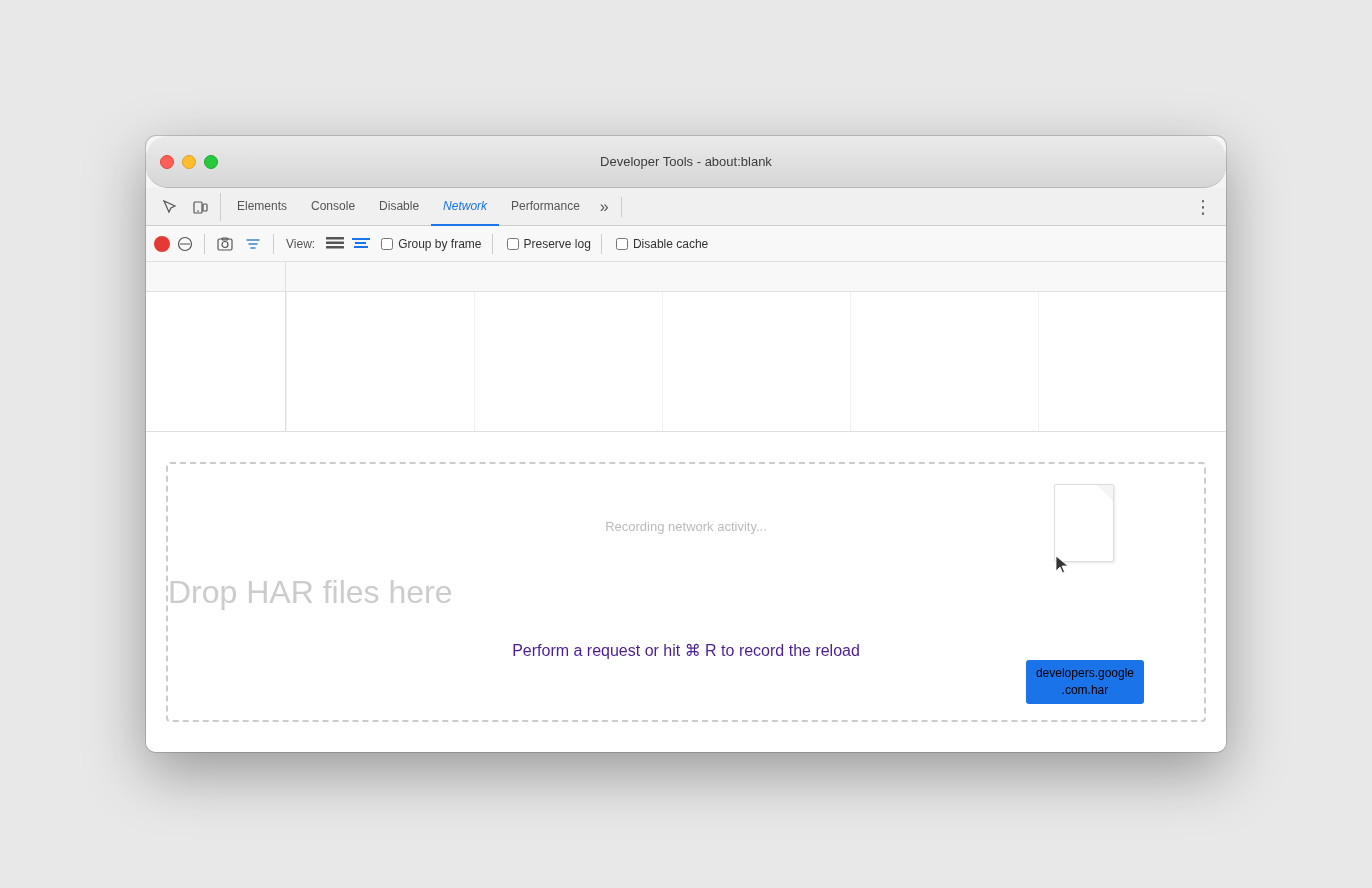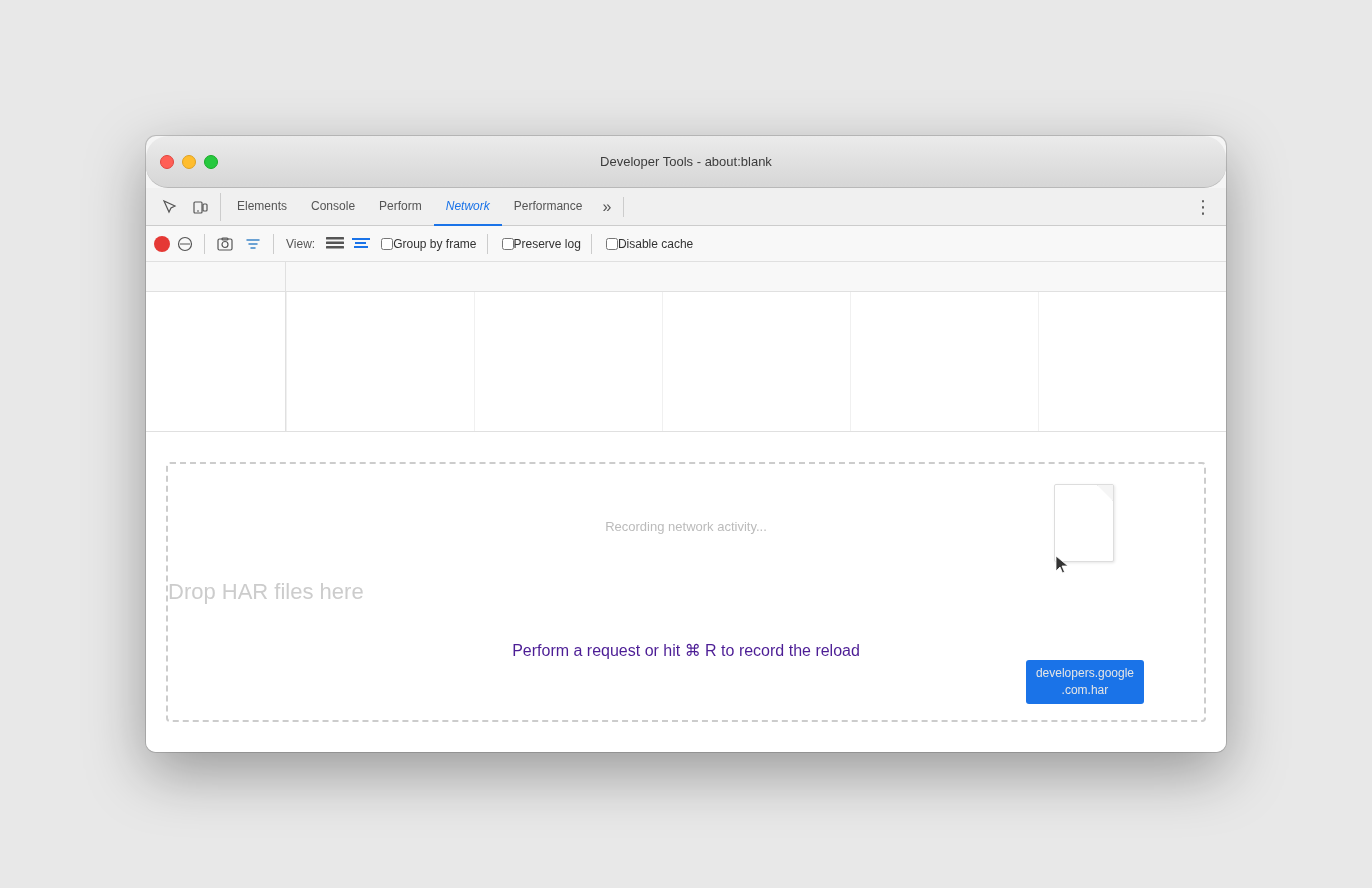--- a/index.html
+++ b/index.html
@@ -174,20 +174,21 @@
       margin-left: 4px;
       margin-right: 4px;
     }
     .toolbar-view-icons {
       display: flex;
       gap: 2px;
     }
     .checkbox-group {
       display: flex;
       align-items: center;
+      gap: 5px;
       font-size: 12px;
       color: #333;
       margin-left: 4px;
     }
     .checkbox-group input[type="checkbox"] {
       cursor: pointer;
       width: 12px;
       height: 12px;
     }
 
@@ -259,21 +260,21 @@
       width: 100%;
       height: 260px;
       border-radius: 4px;
       display: flex;
       justify-content: center;
       flex-direction: column;
       position: relative;
       overflow: hidden;
     }
     .drop-text-main {
-      font-size: 22px;
+      font-size: 32px;
       color: #ccc;
       font-weight: 400;
       z-index: 2;
       position: relative;
     }
     .drop-text-sub-top {
       font-size: 13px;
       color: #bbb;
       position: absolute;
       top: 55px;
@@ -328,21 +329,21 @@
       font-size: 22px;
       color: #333;
     }
 
     
     .har-tooltip {
       position: absolute;
       right: 60px;
       bottom: 16px;
       background: #1a73e8;
-      color: #e5e5e5;
+      color: #000000;
       font-size: 12px;
       padding: 5px 10px;
       border-radius: 3px;
       line-height: 1.4;
       text-align: center;
     }
   </style>
 </head>
 <body>
 
@@ -373,21 +374,21 @@
       </button>
     </div>
 
     <div class="tab-item">
       <span>Elements</span>
     </div>
     <div class="tab-item">
       <span>Console</span>
     </div>
     <div class="tab-item">
-      <span>Perform</span>
+      <span>Disable</span>
     </div>
     <div class="tab-item active">
       <span>Network</span>
     </div>
     <div class="tab-item">
       <span>Performance</span>
     </div>
     <div class="tabs-overflow">
       <span>»</span>
     </div>

